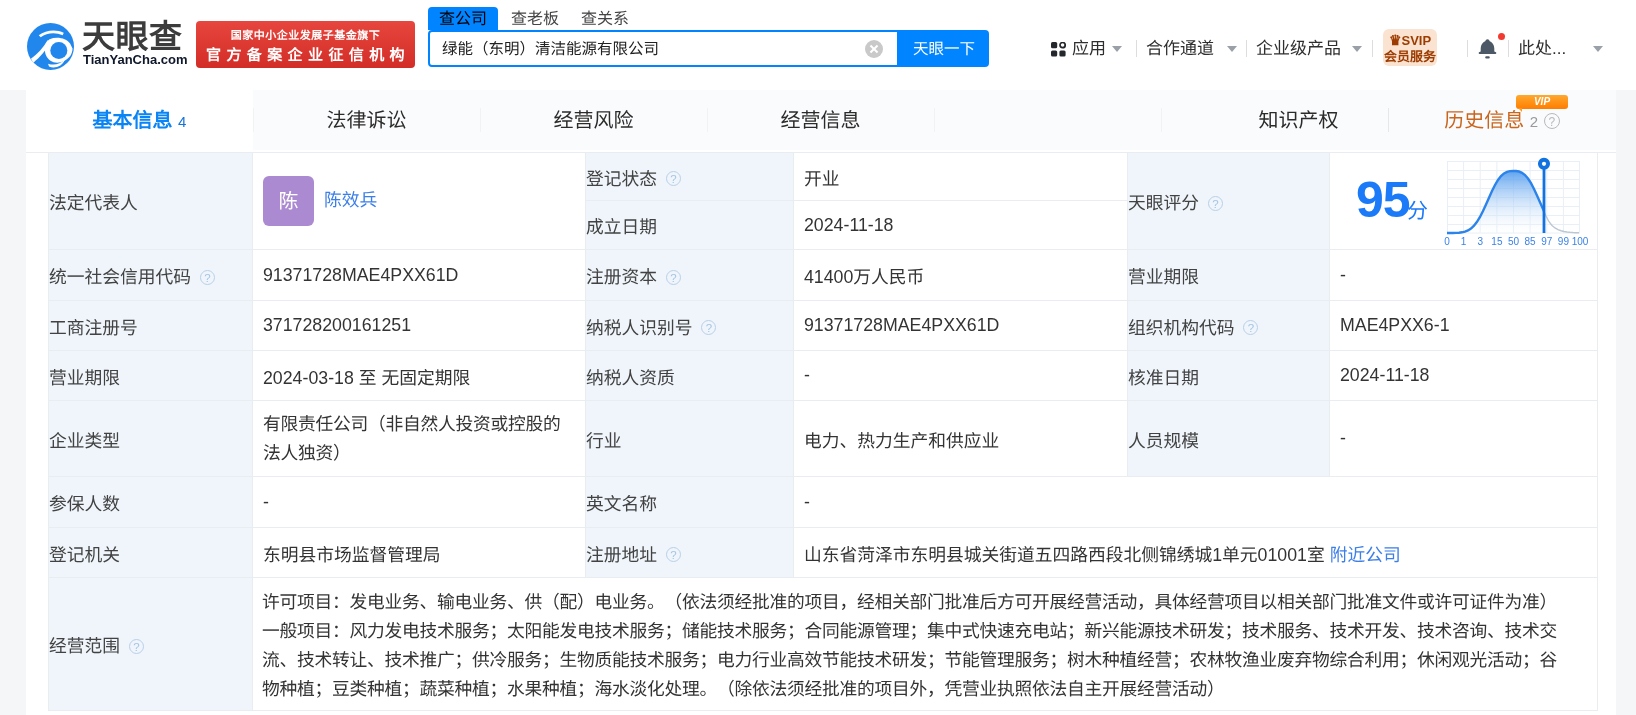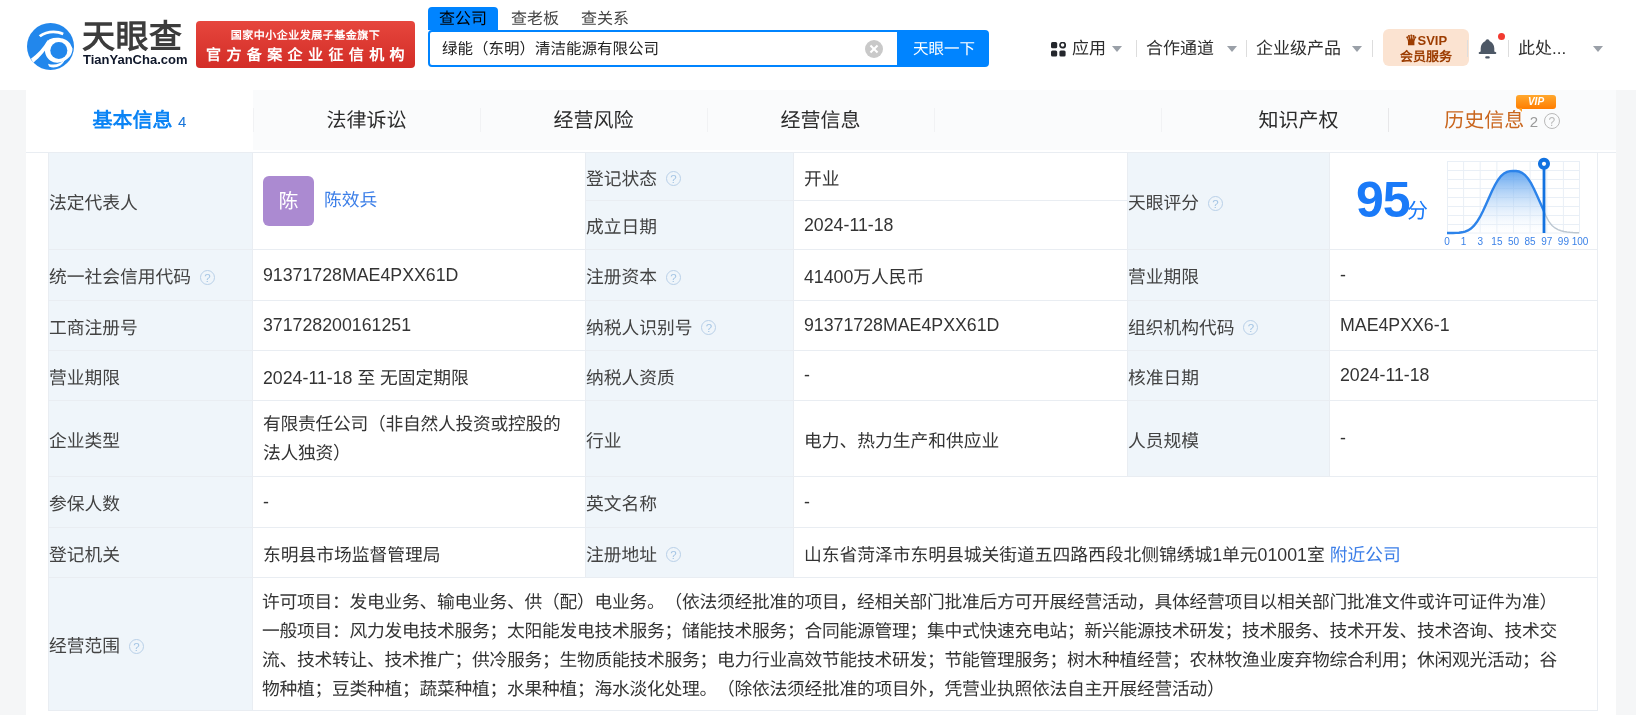--- a/index.html
+++ b/index.html
@@ -20,32 +20,32 @@
 #sinput{position:absolute;left:428px;top:30px;width:471px;height:37px;background:#fff;border:2px solid #0084ff;border-radius:4px 0 0 4px;}
 #stext{position:absolute;left:442px;top:31px;height:35px;line-height:35px;font-size:15.5px;color:#222;}
 #sclear{position:absolute;left:865px;top:40px;width:18px;height:18px;border-radius:50%;background:#c9c9c9;}
 #sclear:before{content:"";position:absolute;left:4px;top:8px;width:10px;height:2px;background:#fff;transform:rotate(45deg);}
 #sclear:after{content:"";position:absolute;left:4px;top:8px;width:10px;height:2px;background:#fff;transform:rotate(-45deg);}
 #sbtn{position:absolute;left:899px;top:30px;width:90px;height:37px;background:#0084ff;border-radius:0 4px 4px 0;color:#fff;font-size:15.5px;text-align:center;line-height:37px;}
 
 .nav{position:absolute;top:38px;height:22px;line-height:22px;font-size:17px;color:#2e2e2e;}
 .caret{position:absolute;top:46px;width:0;height:0;border-left:5px solid transparent;border-right:5px solid transparent;border-top:6px solid #9aa0a8;}
 .vsep{position:absolute;top:40px;width:1px;height:17px;background:#ddd;}
-#svip{position:absolute;left:1383px;top:29px;width:86px;height:37px;background:#fbe3d1;border-radius:6px;color:#9c3c00;text-align:center;font-size:13px;font-weight:bold;line-height:16px;padding-top:3px;}
+#svip{position:absolute;left:1383px;top:29px;width:54px;height:37px;background:#fbe3d1;border-radius:6px;color:#9c3c00;text-align:center;font-size:13px;font-weight:bold;line-height:16px;padding-top:3px;}
 #bell{position:absolute;left:1478px;top:38px;}
 #belldot{position:absolute;left:1498px;top:33px;width:7px;height:7px;border-radius:50%;background:#f23a30;}
 
 #tabbar{position:absolute;left:26px;top:90px;width:1590px;height:60px;background:#fafbfc;}
 .tab{position:absolute;top:0;height:60px;line-height:60px;text-align:center;font-size:20px;color:#2b2b2b;}
 #tab0{left:0;width:227px;background:#fff;color:#0b84f5;font-weight:bold;}
 #tab0 .cnt4{font-weight:normal;font-size:15px;color:#1674d9;}
 .tabsep{position:absolute;top:18px;width:1px;height:24px;background:#f1f2f4;}
 #tab6{color:#c9661e;}
 #tab6 .cnt{font-size:15px;color:#999;}
-#vip{position:absolute;left:1490px;top:5px;width:40px;height:14px;background:linear-gradient(180deg,#ffa82f,#ff7d00);border-radius:3px;color:#fff;font-size:10px;font-weight:bold;font-style:italic;text-align:center;line-height:14px;}
+#vip{position:absolute;left:1490px;top:5px;width:52px;height:14px;background:linear-gradient(180deg,#ffa82f,#ff7d00);border-radius:3px;color:#fff;font-size:10px;font-weight:bold;font-style:italic;text-align:center;line-height:14px;}
 #vip:after{content:"";position:absolute;left:2px;bottom:-3px;border-left:4px solid transparent;border-right:0 solid transparent;border-top:4px solid #ff9a1f;}
 .qgray{display:inline-block;width:16px;height:16px;border-radius:50%;border:1.5px solid #b9b9b9;color:#b9b9b9;font-size:12px;line-height:16px;text-align:center;vertical-align:1px;}
 
 #card{position:absolute;left:26px;top:150px;width:1590px;height:565px;background:#fff;}
 table{border-collapse:collapse;table-layout:fixed;position:absolute;left:22px;top:2px;width:1549px;}
 td{border:1px solid #e9edf2;font-size:17.75px;vertical-align:middle;}
 td.lb{background:#eff5fa;color:#424242;padding-left:0;}
 td.vl{color:#333;padding-left:10px;}
 .q{display:inline-block;width:15px;height:15px;border-radius:50%;border:1.4px solid #b9d0e8;color:#a3c4e4;font-size:11.5px;line-height:14.5px;text-align:center;vertical-align:1.5px;margin-left:4px;}
 a{color:#3d7fe8;text-decoration:none;}
@@ -202,21 +202,21 @@
 <tr style="height:50px;">
   <td class="lb">工商注册号</td>
   <td class="vl">371728200161251</td>
   <td class="lb">纳税人识别号 <span class="q">?</span></td>
   <td class="vl">91371728MAE4PXX61D</td>
   <td class="lb">组织机构代码 <span class="q">?</span></td>
   <td class="vl">MAE4PXX6-1</td>
 </tr>
 <tr style="height:50px;">
   <td class="lb">营业期限</td>
-  <td class="vl">2024-11-18 至 无固定期限</td>
+  <td class="vl">2024-03-18 至 无固定期限</td>
   <td class="lb">纳税人资质</td>
   <td class="vl">-</td>
   <td class="lb">核准日期</td>
   <td class="vl">2024-11-18</td>
 </tr>
 <tr style="height:76px;">
   <td class="lb">企业类型</td>
   <td class="vl" style="line-height:29px;letter-spacing:-0.25px;">有限责任公司（非自然人投资或控股的<br>法人独资）</td>
   <td class="lb">行业</td>
   <td class="vl">电力、热力生产和供应业</td>

